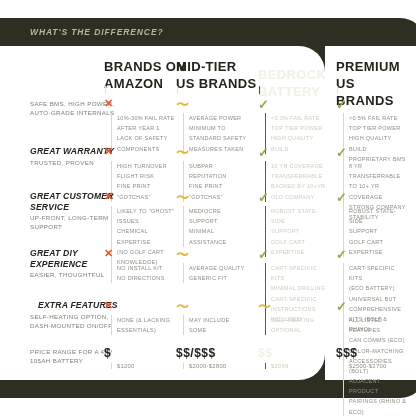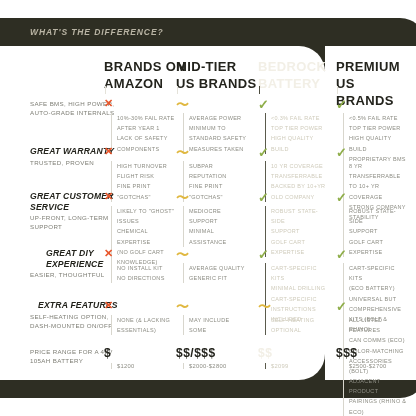--- a/index.html
+++ b/index.html
@@ -84,21 +84,21 @@
     <div class="banner-text">WHAT'S THE DIFFERENCE?</div>
   </div>
 
   <div class="grid" id="grid">
       <div class="colhead" style="left: 104px;">BRANDS ON
 AMAZON</div>
       <div class="guide" style="left: 105px; top: 40px; height: 8px;"></div>
       <div class="colhead" style="left: 176px;">MID-TIER
 US BRANDS</div>
       <div class="guide" style="left: 177px; top: 40px; height: 8px;"></div>
-      <div class="colhead on-dark" style="left: 258px;">BEDROCK
+      <div class="colhead on-dark" style="left: 258px; margin-top: 8px;">BEDROCK
 BATTERY</div>
       <div class="guide on-dark" style="left: 259px; top: 40px; height: 8px;"></div>
       <div class="colhead" style="left: 336px;">PREMIUM
 US BRANDS</div>
       <div class="guide" style="left: 337px; top: 40px; height: 8px;"></div>
       <div class="rowlabel" style="top: 52px;">
         <div class="rl-sub">SAFE BMS, HIGH POWER,
 AUTO-GRADE INTERNALS</div>
       </div>
       <div class="cell" style="left: 104px; top: 52px;">
@@ -188,21 +188,21 @@
 EXPERTISE</div>
       </div>
       <div class="cell" style="left: 336px; top: 145px;">
         <div class="mark check">✓</div>
         <div class="bullets">ROBUST STATE-SIDE
 SUPPORT
 GOLF CART
 EXPERTISE</div>
       </div>
       <div class="rowlabel" style="top: 202px;">
-        <div class="rl-title" style="white-space: pre-line; margin-left: 16px;">GREAT DIY
+        <div class="rl-title" style="white-space: pre-line;">GREAT DIY
 EXPERIENCE</div>
         <div class="rl-sub">EASIER, THOUGHTFUL</div>
       </div>
       <div class="cell" style="left: 104px; top: 202px;">
         <div class="mark x">✕</div>
         <div class="bullets">NO INSTALL KIT
 NO DIRECTIONS</div>
       </div>
       <div class="cell" style="left: 176px; top: 202px;">
         <div class="mark tilde">〜</div>

